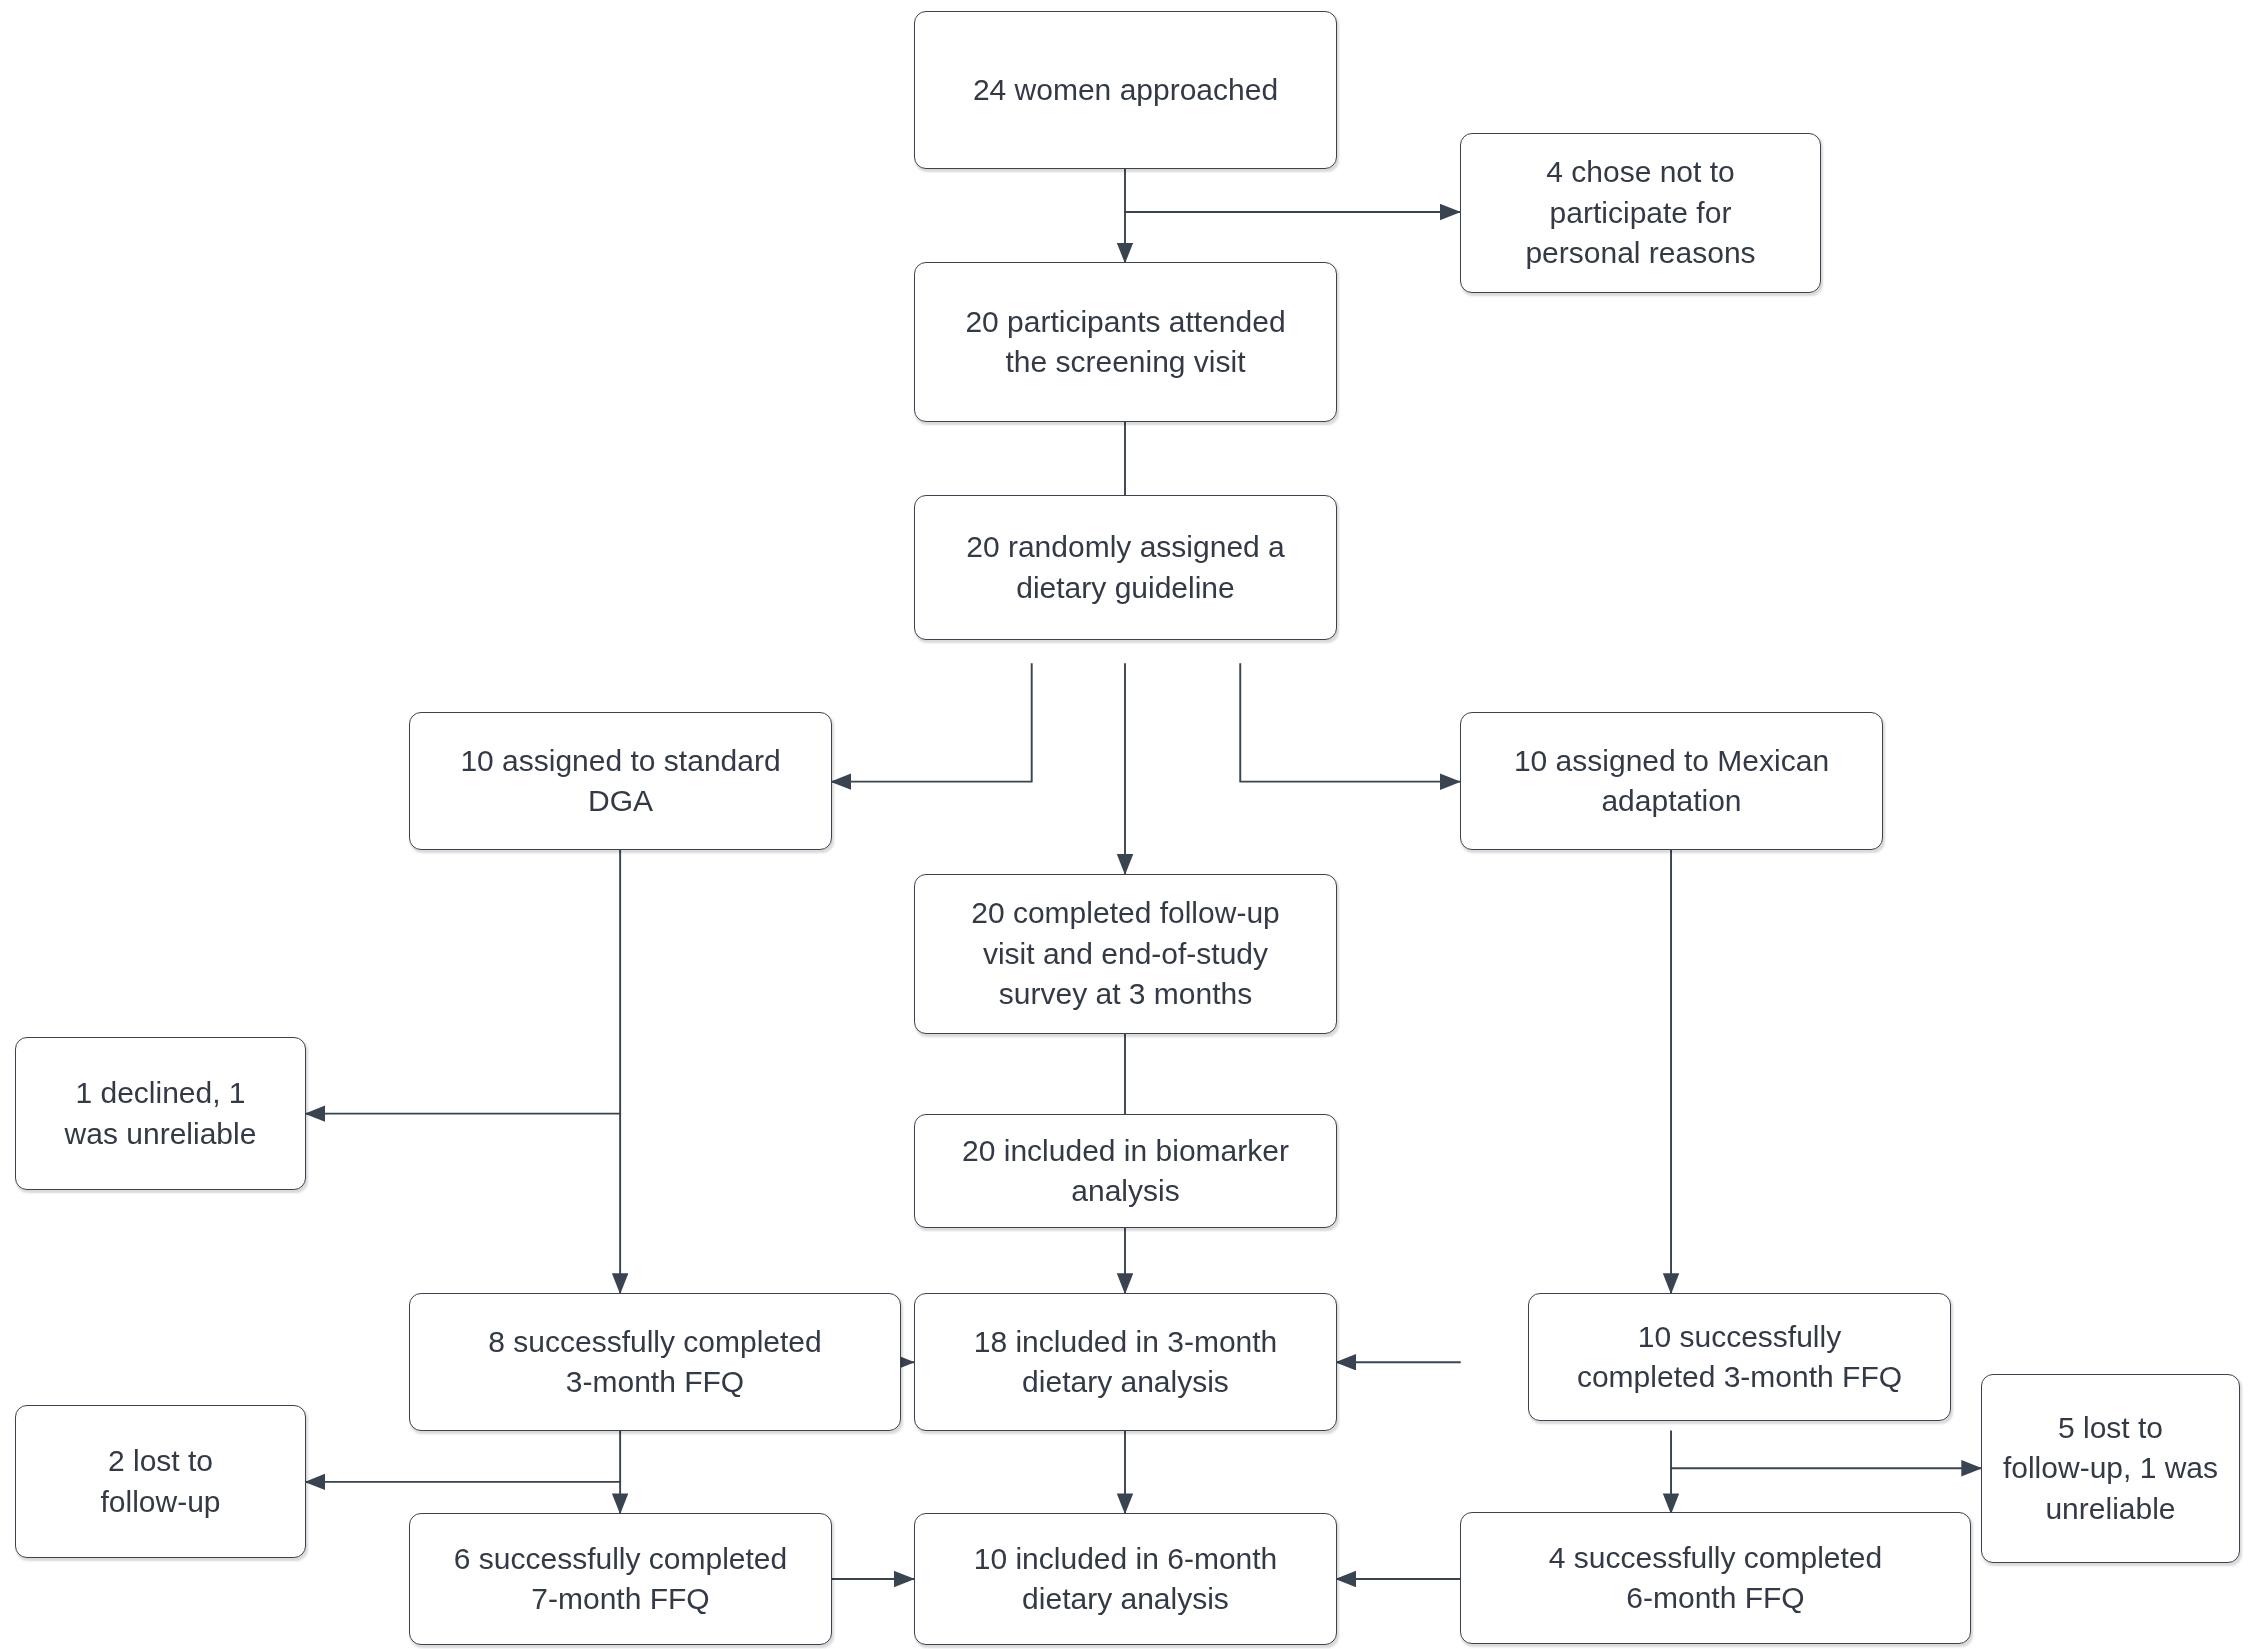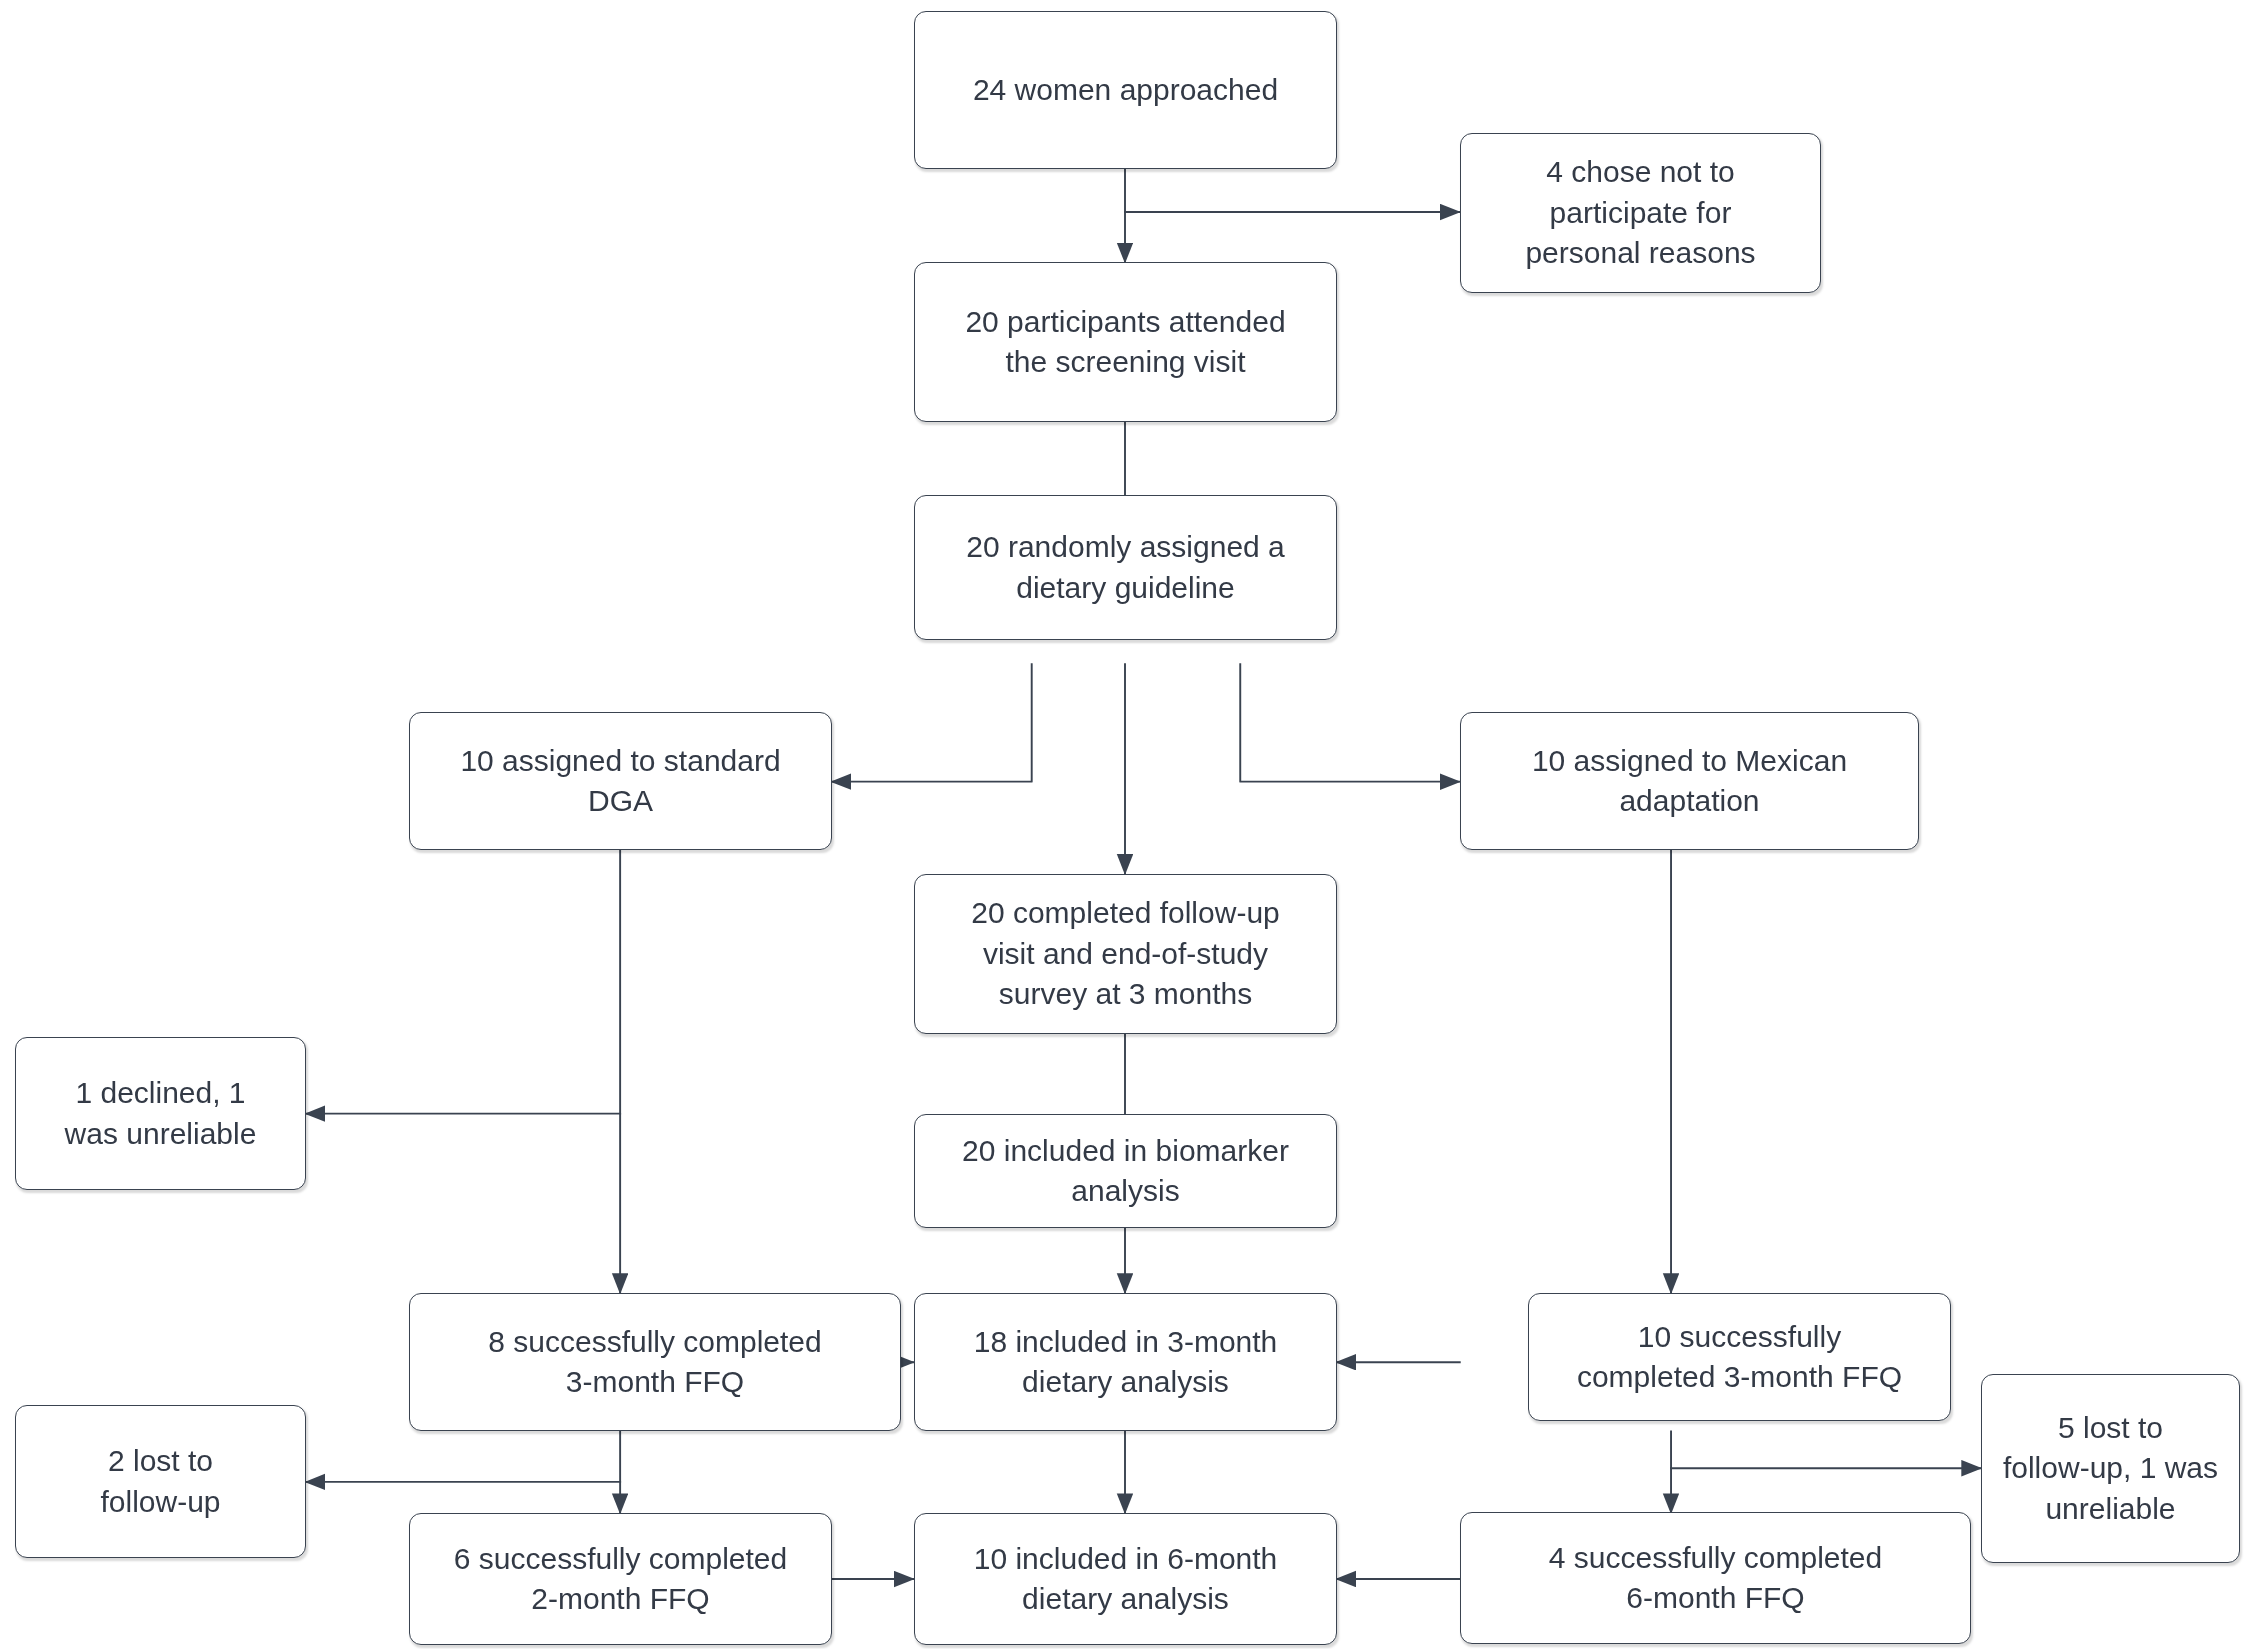--- a/index.html
+++ b/index.html
@@ -83,41 +83,41 @@
   <div class="node" style="left:914px;top:11px;width:423px;height:158px">24 women approached</div>
   <div class="node" style="left:1460px;top:133px;width:361px;height:160px">4 chose not to
 participate for
 personal reasons</div>
   <div class="node" style="left:914px;top:262px;width:423px;height:160px">20 participants attended
 the screening visit</div>
   <div class="node" style="left:914px;top:495px;width:423px;height:145px">20 randomly assigned a
 dietary guideline</div>
   <div class="node" style="left:409px;top:712px;width:423px;height:138px">10 assigned to standard
 DGA</div>
-  <div class="node" style="left:1460px;top:712px;width:459px;height:138px">10 assigned to Mexican
+  <div class="node" style="left:1460px;top:712px;width:423px;height:138px">10 assigned to Mexican
 adaptation</div>
   <div class="node" style="left:914px;top:874px;width:423px;height:160px">20 completed follow-up
 visit and end-of-study
 survey at 3 months</div>
   <div class="node" style="left:15px;top:1037px;width:291px;height:153px">1 declined, 1
 was unreliable</div>
   <div class="node" style="left:914px;top:1114px;width:423px;height:114px">20 included in biomarker
 analysis</div>
   <div class="node" style="left:409px;top:1293px;width:492px;height:138px">8 successfully completed
 3-month FFQ</div>
   <div class="node" style="left:914px;top:1293px;width:423px;height:138px">18 included in 3-month
 dietary analysis</div>
   <div class="node" style="left:1528px;top:1293px;width:423px;height:128px">10 successfully
 completed 3-month FFQ</div>
   <div class="node" style="left:15px;top:1405px;width:291px;height:153px">2 lost to
 follow-up</div>
   <div class="node" style="left:1981px;top:1374px;width:259px;height:189px">5 lost to
 follow-up, 1 was
 unreliable</div>
   <div class="node" style="left:409px;top:1513px;width:423px;height:132px">6 successfully completed
-2-month FFQ</div>
+7-month FFQ</div>
   <div class="node" style="left:914px;top:1513px;width:423px;height:132px">10 included in 6-month
 dietary analysis</div>
   <div class="node" style="left:1460px;top:1512px;width:511px;height:132px">4 successfully completed
 6-month FFQ</div>
 
 </div>
 
 
 </body></html>

